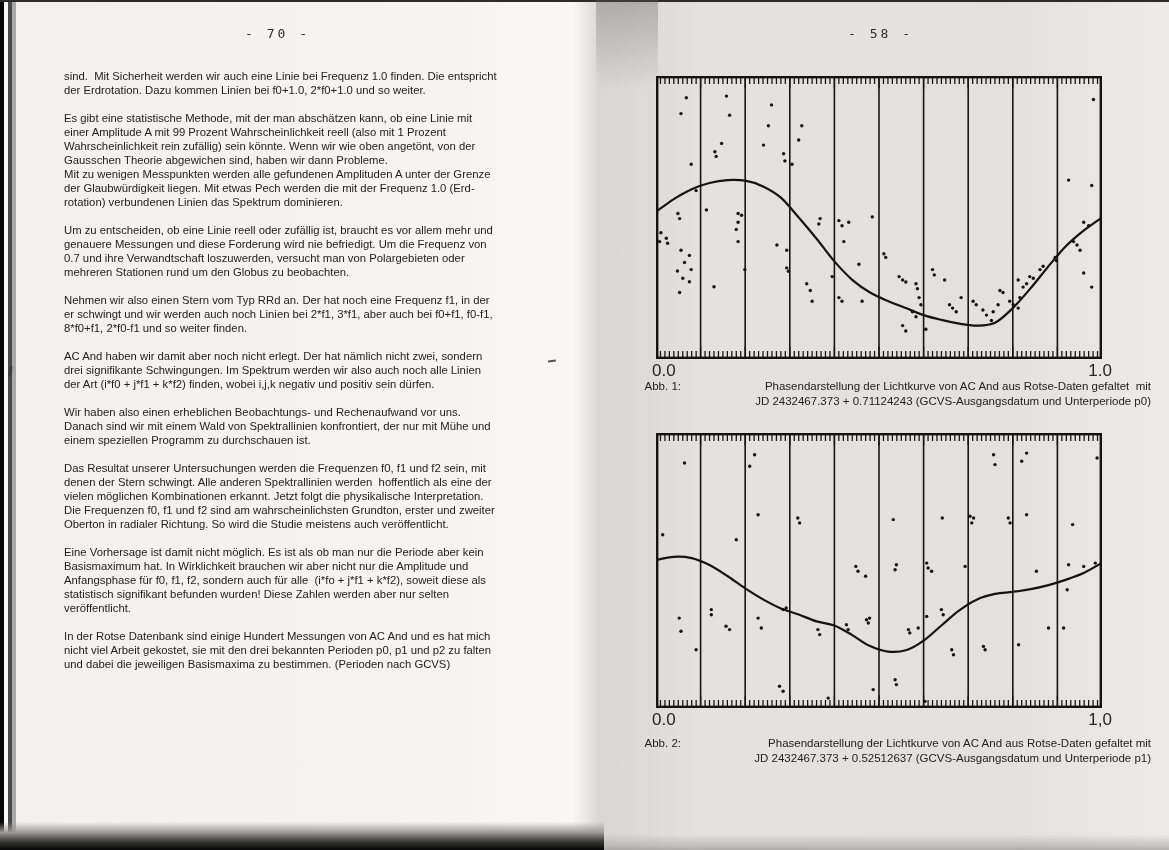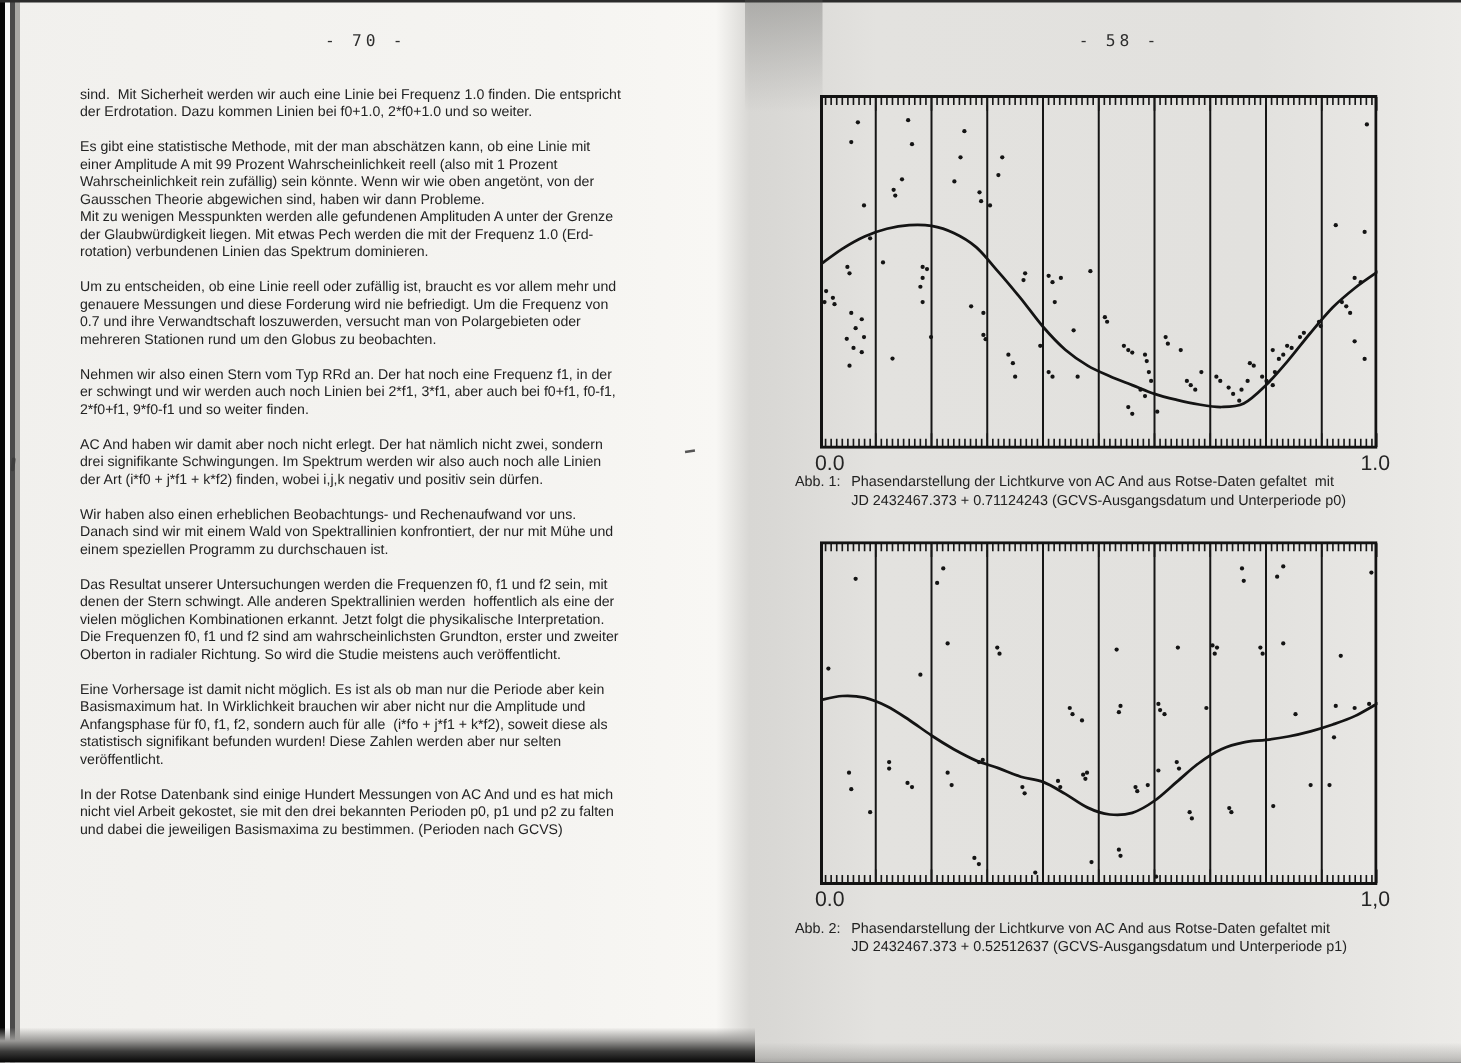--- a/index.html
+++ b/index.html
@@ -15,39 +15,39 @@
   .top-line{position:absolute;left:0;top:0;width:1169px;height:2px;background:#2b2b2b;}
   .gutter-top{position:absolute;left:596px;top:0;width:62px;height:90px;
     background:linear-gradient(to bottom,rgba(90,90,88,0.35),rgba(90,90,88,0));}
   .bottom-band-left{position:absolute;left:0;bottom:0;width:604px;height:28px;
     background:linear-gradient(to bottom,rgba(150,150,148,0) 0%,#9a9997 38%,#3c3c3b 68%,#050505 100%);}
   .bottom-band-right{position:absolute;left:604px;bottom:0;width:565px;height:16px;
     background:linear-gradient(to bottom,rgba(160,159,156,0) 0%,rgba(150,149,146,0.45) 75%,rgba(130,129,126,0.55) 100%);}
   .pen-mark-1{position:absolute;left:9px;top:366px;width:3px;height:11px;background:#3d3d3d;border-radius:2px;transform:rotate(6deg);}
   .pen-mark-2{position:absolute;left:548px;top:360px;width:8px;height:2px;background:#555;transform:rotate(-8deg);}
   
-  .pagenum{position:absolute;top:26px;width:80px;text-align:right;
+  .pagenum{position:absolute;top:26px;width:80px;text-align:left;
     font-family:"DejaVu Sans Mono",monospace;font-size:13px;letter-spacing:3px;color:#2e2e2e;}
   .pagenum.p70{left:245px;}
   .pagenum.p71{left:848px;}
   
   .text-col{position:absolute;left:64px;top:69px;width:546px;}
   .text-col p{margin:0 0 14px 0;font-size:11.3px;line-height:14px;white-space:pre-wrap;color:#222;}
   .text-col p.indent{margin-left:10px;}
   
   .chart-box{position:absolute;}
   .chart-box svg{display:block;}
   #chart1{left:656px;top:76px;width:446px;height:283px;}
   #chart2{left:656px;top:433px;width:446px;height:275px;}
   .xlab-row{position:absolute;left:650px;width:462px;height:14px;font-size:17px;font-weight:normal;color:#242424;}
   .xlab-row .lab-min{position:absolute;left:2px;top:0;}
   .xlab-row .lab-max{position:absolute;right:0;top:0;text-align:right;}
   #xlabs1{top:361px;}
   #xlabs2{top:710px;}
-  .caption{position:absolute;left:636px;width:515px;display:flex;font-size:11.5px;line-height:14.5px;color:#222;}
+  .caption{position:absolute;left:636px;width:515px;display:flex;font-size:11.5px;line-height:14.5px;color:#222;text-align:right;}
   .caption .cap-label{flex:0 0 45px;}
   .caption .cap-text{flex:1;white-space:pre-wrap;}
   #caption1{top:379px;}
   #caption2{top:736px;}
 </style>
 </head>
 <body>
 
 <div class="scan">
 
@@ -70,21 +70,21 @@
 Gausschen Theorie abgewichen sind, haben wir dann Probleme.
 Mit zu wenigen Messpunkten werden alle gefundenen Amplituden A unter der Grenze
 der Glaubwürdigkeit liegen. Mit etwas Pech werden die mit der Frequenz 1.0 (Erd-
 rotation) verbundenen Linien das Spektrum dominieren.</p>
     <p>Um zu entscheiden, ob eine Linie reell oder zufällig ist, braucht es vor allem mehr und
 genauere Messungen und diese Forderung wird nie befriedigt. Um die Frequenz von
 0.7 und ihre Verwandtschaft loszuwerden, versucht man von Polargebieten oder
 mehreren Stationen rund um den Globus zu beobachten.</p>
     <p>Nehmen wir also einen Stern vom Typ RRd an. Der hat noch eine Frequenz f1, in der
 er schwingt und wir werden auch noch Linien bei 2*f1, 3*f1, aber auch bei f0+f1, f0-f1,
-2*f0+f1, 9*f0-f1 und so weiter finden.</p>
+8*f0+f1, 2*f0-f1 und so weiter finden.</p>
     <p>AC And haben wir damit aber noch nicht erlegt. Der hat nämlich nicht zwei, sondern
 drei signifikante Schwingungen. Im Spektrum werden wir also auch noch alle Linien
 der Art (i*f0 + j*f1 + k*f2) finden, wobei i,j,k negativ und positiv sein dürfen.</p>
     <p>Wir haben also einen erheblichen Beobachtungs- und Rechenaufwand vor uns.
 Danach sind wir mit einem Wald von Spektrallinien konfrontiert, der nur mit Mühe und
 einem speziellen Programm zu durchschauen ist.</p>
     <p>Das Resultat unserer Untersuchungen werden die Frequenzen f0, f1 und f2 sein, mit
 denen der Stern schwingt. Alle anderen Spektrallinien werden  hoffentlich als eine der
 vielen möglichen Kombinationen erkannt. Jetzt folgt die physikalische Interpretation.
 Die Frequenzen f0, f1 und f2 sind am wahrscheinlichsten Grundton, erster und zweiter

